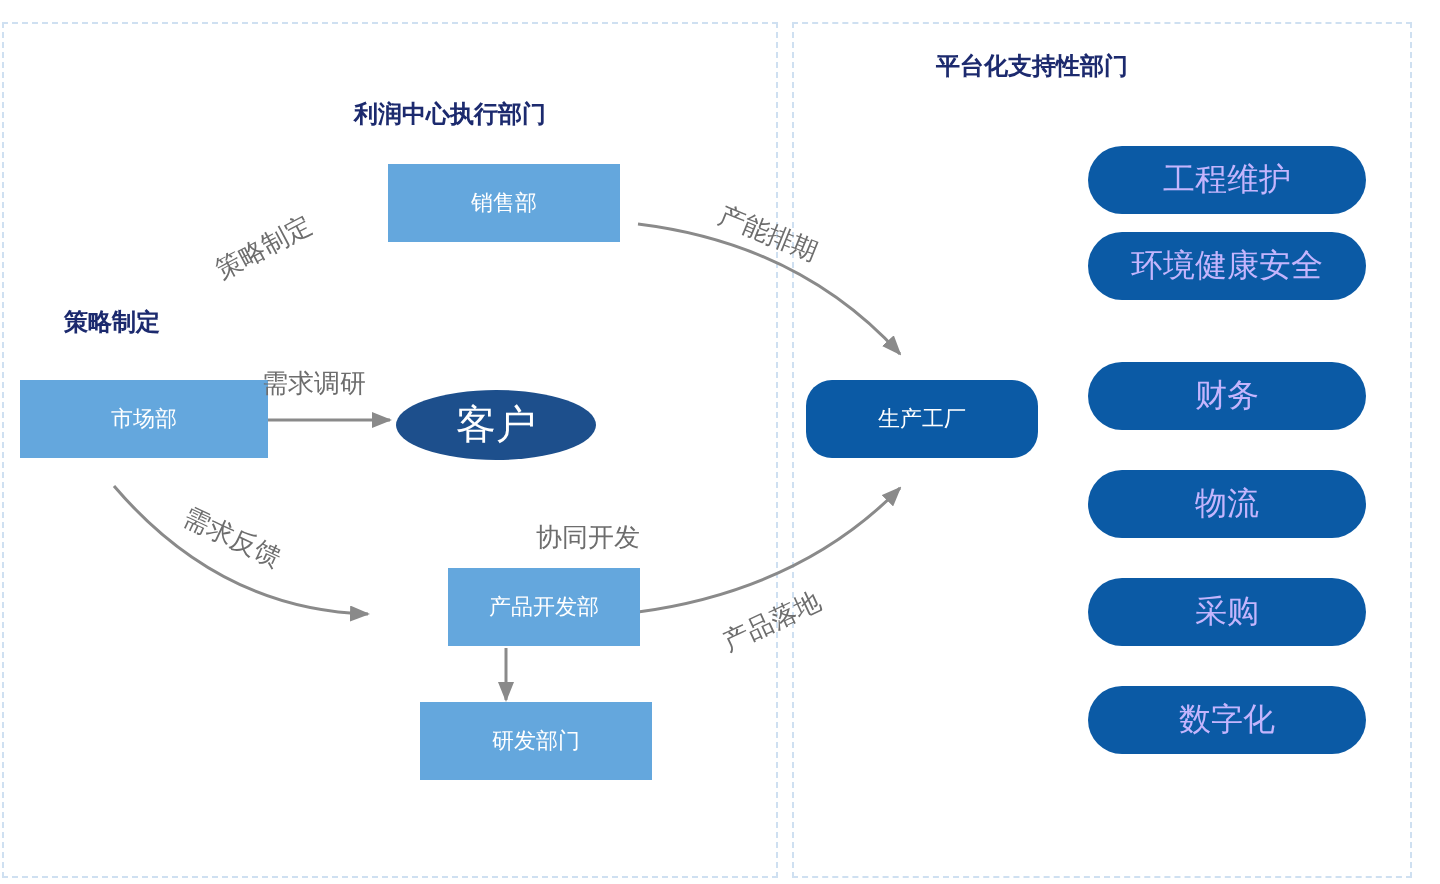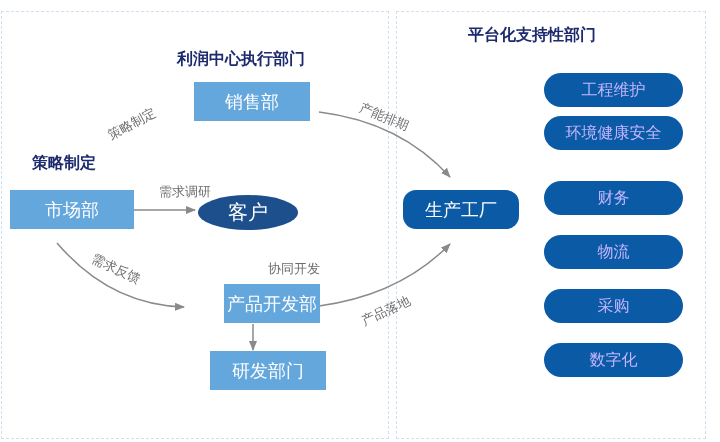--- a/index.html
+++ b/index.html
@@ -1,21 +1,21 @@
 <!DOCTYPE html>
 <html><head>
 <meta charset="utf-8">
 <style>
   html, body { margin:0; padding:0; background:#ffffff; }
   body { width:720px; height:442px; position:relative; overflow:hidden;
          font-family:"DejaVu Sans", "Liberation Sans", sans-serif; }
   .panel { position:absolute; border:1.5px dashed #cfe0f1; box-sizing:border-box; }
-  .heading { position:absolute; color:#1c2a6e; font-weight:bold; font-size:16px; white-space:nowrap; }
+  .heading { position:absolute; color:#1c2a6e; font-weight:bold; font-size:12px; white-space:nowrap; }
   .box { position:absolute; display:flex; align-items:center; justify-content:center;
-         color:#ffffff; font-size:18px; box-sizing:border-box; }
+         color:#ffffff; font-size:11px; box-sizing:border-box; }
   .light { background:#64a7dd; }
   .dark { background:#0b5aa5; }
   .pill { position:absolute; left:544px; width:139px; height:34px; border-radius:17px;
           background:#0b5aa5; color:#c4b5fd; display:flex; align-items:center; justify-content:center;
           font-size:16px; }
   .oval { position:absolute; background:#1d4f8c; color:#fff; border-radius:50%;
           display:flex; align-items:center; justify-content:center; font-size:20px; }
   .label { position:absolute; color:#6d6d6d; font-size:13px; white-space:nowrap; }
   svg.arrows { position:absolute; left:0; top:0; }
 </style>
@@ -43,21 +43,21 @@
 <div class="heading" style="left:468px; top:25px;">平台化支持性部门</div>
 
 <div class="box light" style="left:194px; top:82px; width:116px; height:39px;">销售部</div>
 <div class="box light" style="left:10px; top:190px; width:124px; height:39px;">市场部</div>
 <div class="oval" style="left:198px; top:195px; width:100px; height:35px;">客户</div>
 <div class="box light" style="left:196px; top:284px; width:96px; height:39px;margin-left:28px;">产品开发部</div>
 <div class="box light" style="left:210px; top:351px; width:116px; height:39px;">研发部门</div>
 <div class="box dark" style="left:403px; top:190px; width:116px; height:39px;border-radius:13px;">生产工厂</div>
 
 <div class="label" style="left:106px; top:115px; transform:rotate(-28deg);">策略制定</div>
-<div class="label" style="left:131px; top:183px;margin-left:28px;">需求调研</div>
+<div class="label" style="left:131px; top:183px;">需求调研</div>
 <div class="label" style="left:90px; top:260px; transform:rotate(25deg);">需求反馈</div>
 <div class="label" style="left:268px; top:242px;margin-top:18px;">协同开发</div>
 <div class="label" style="left:358px; top:108px; transform:rotate(22deg);">产能排期</div>
 <div class="label" style="left:360px; top:302px; transform:rotate(-25deg);">产品落地</div>
 
 <div class="pill" style="top:73px;">工程维护</div>
 <div class="pill" style="top:116px;">环境健康安全</div>
 <div class="pill" style="top:181px;">财务</div>
 <div class="pill" style="top:235px;">物流</div>
 <div class="pill" style="top:289px;">采购</div>

